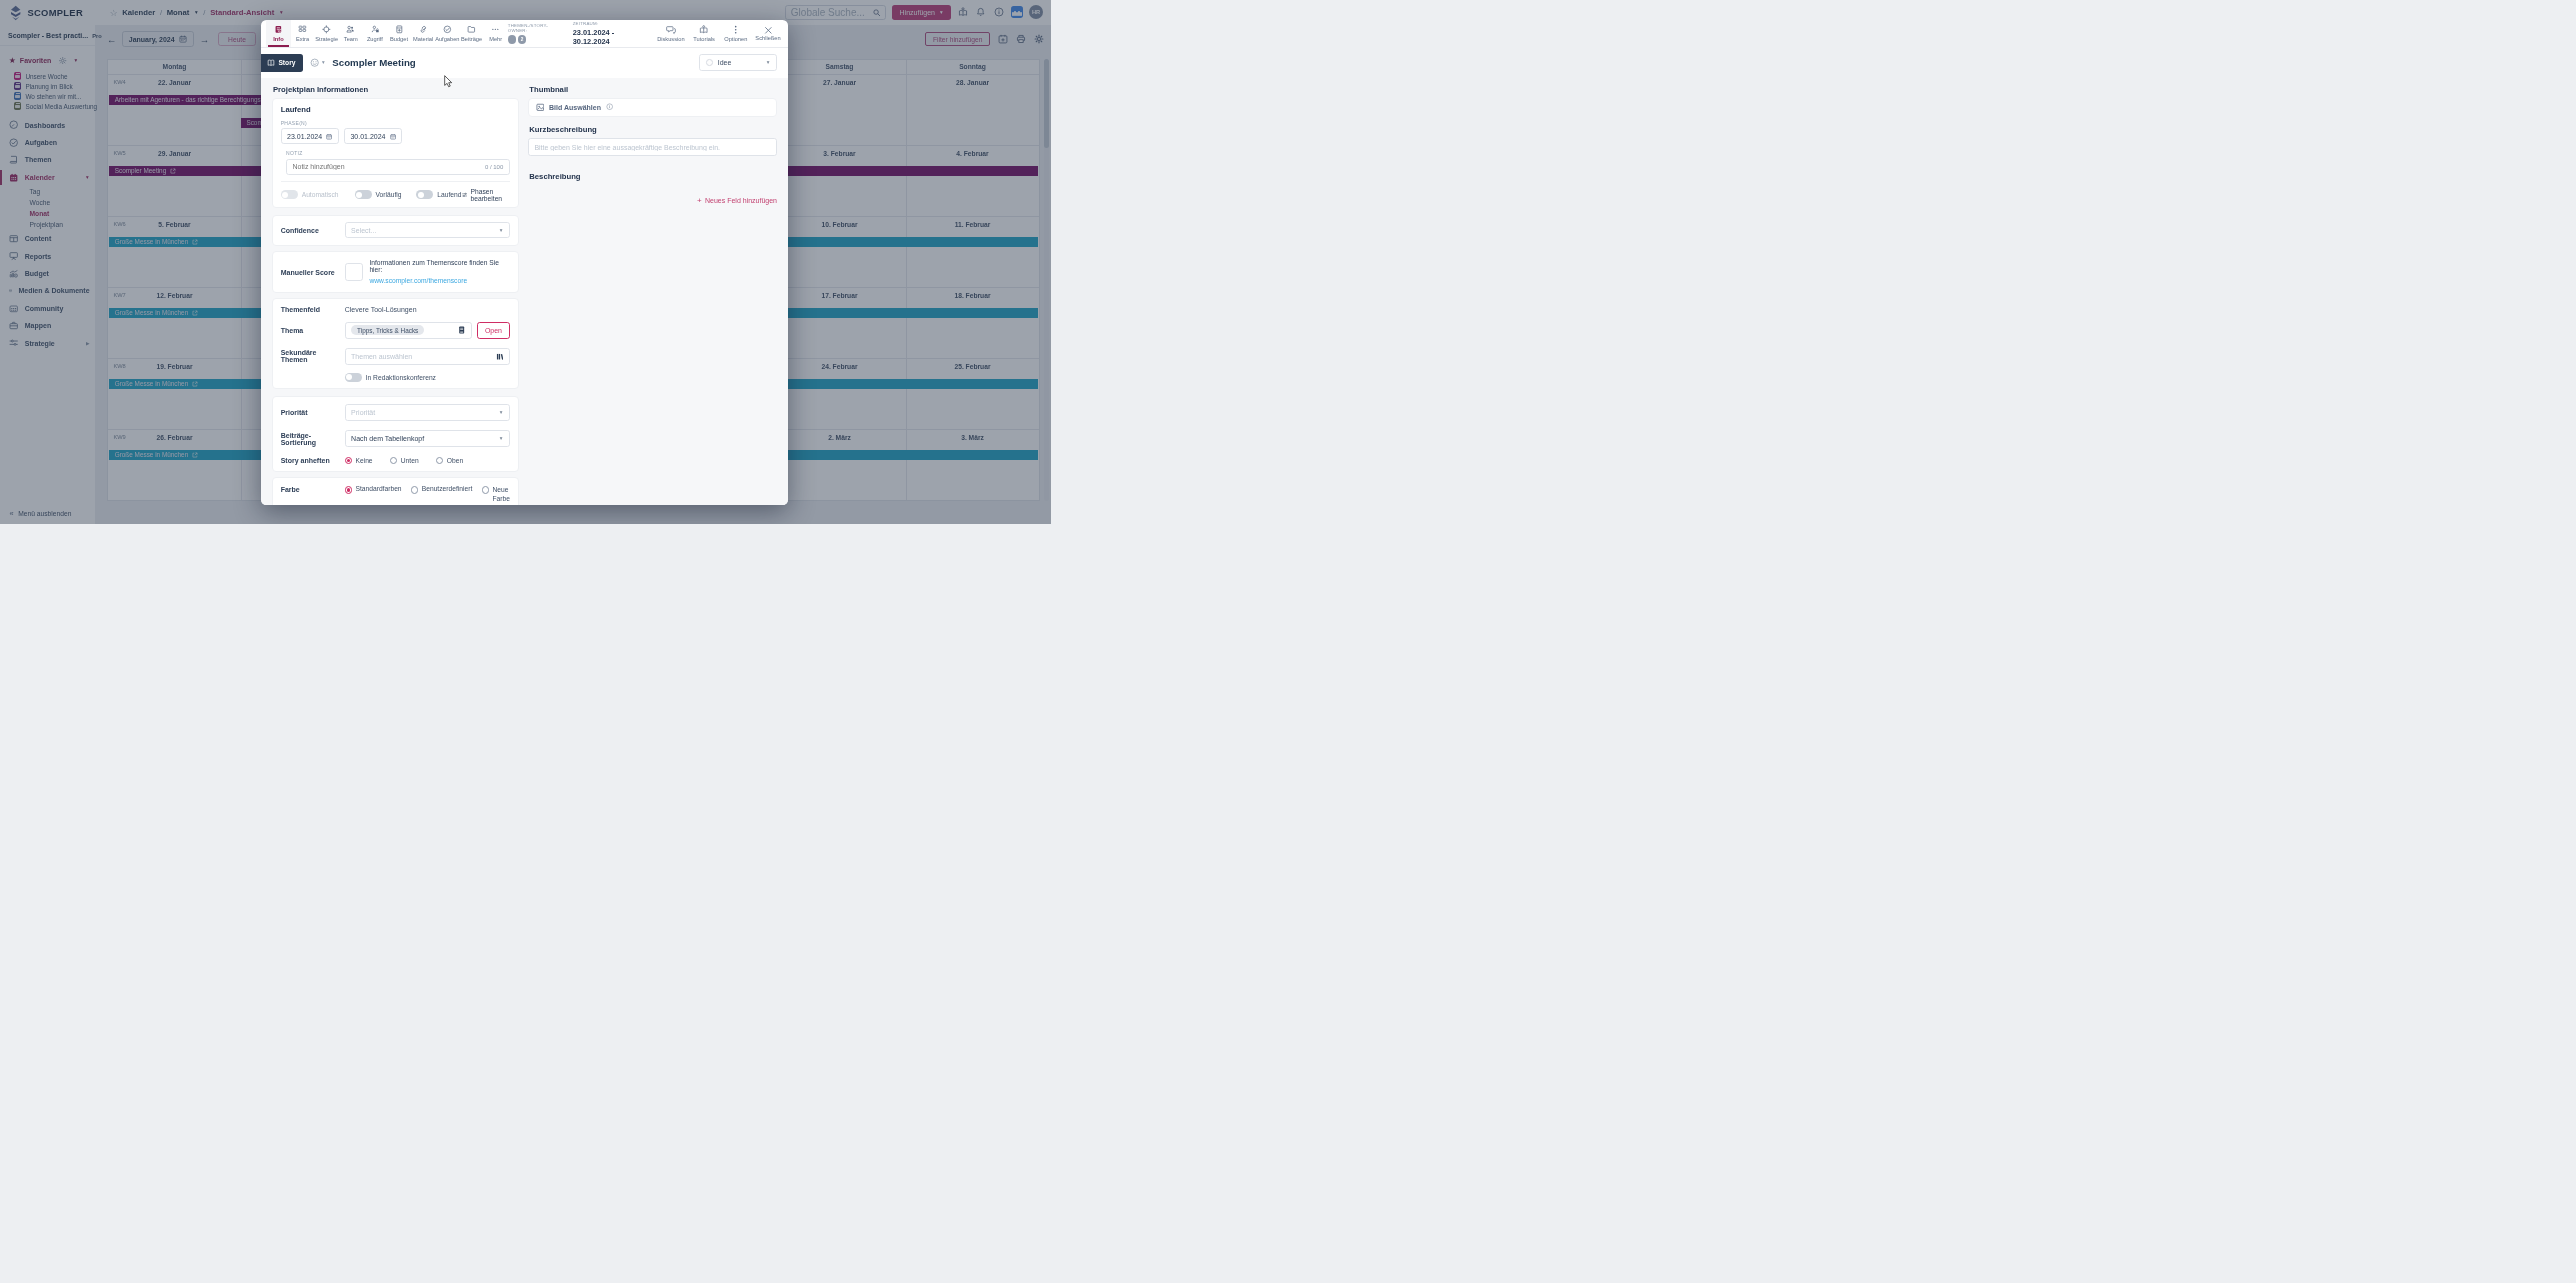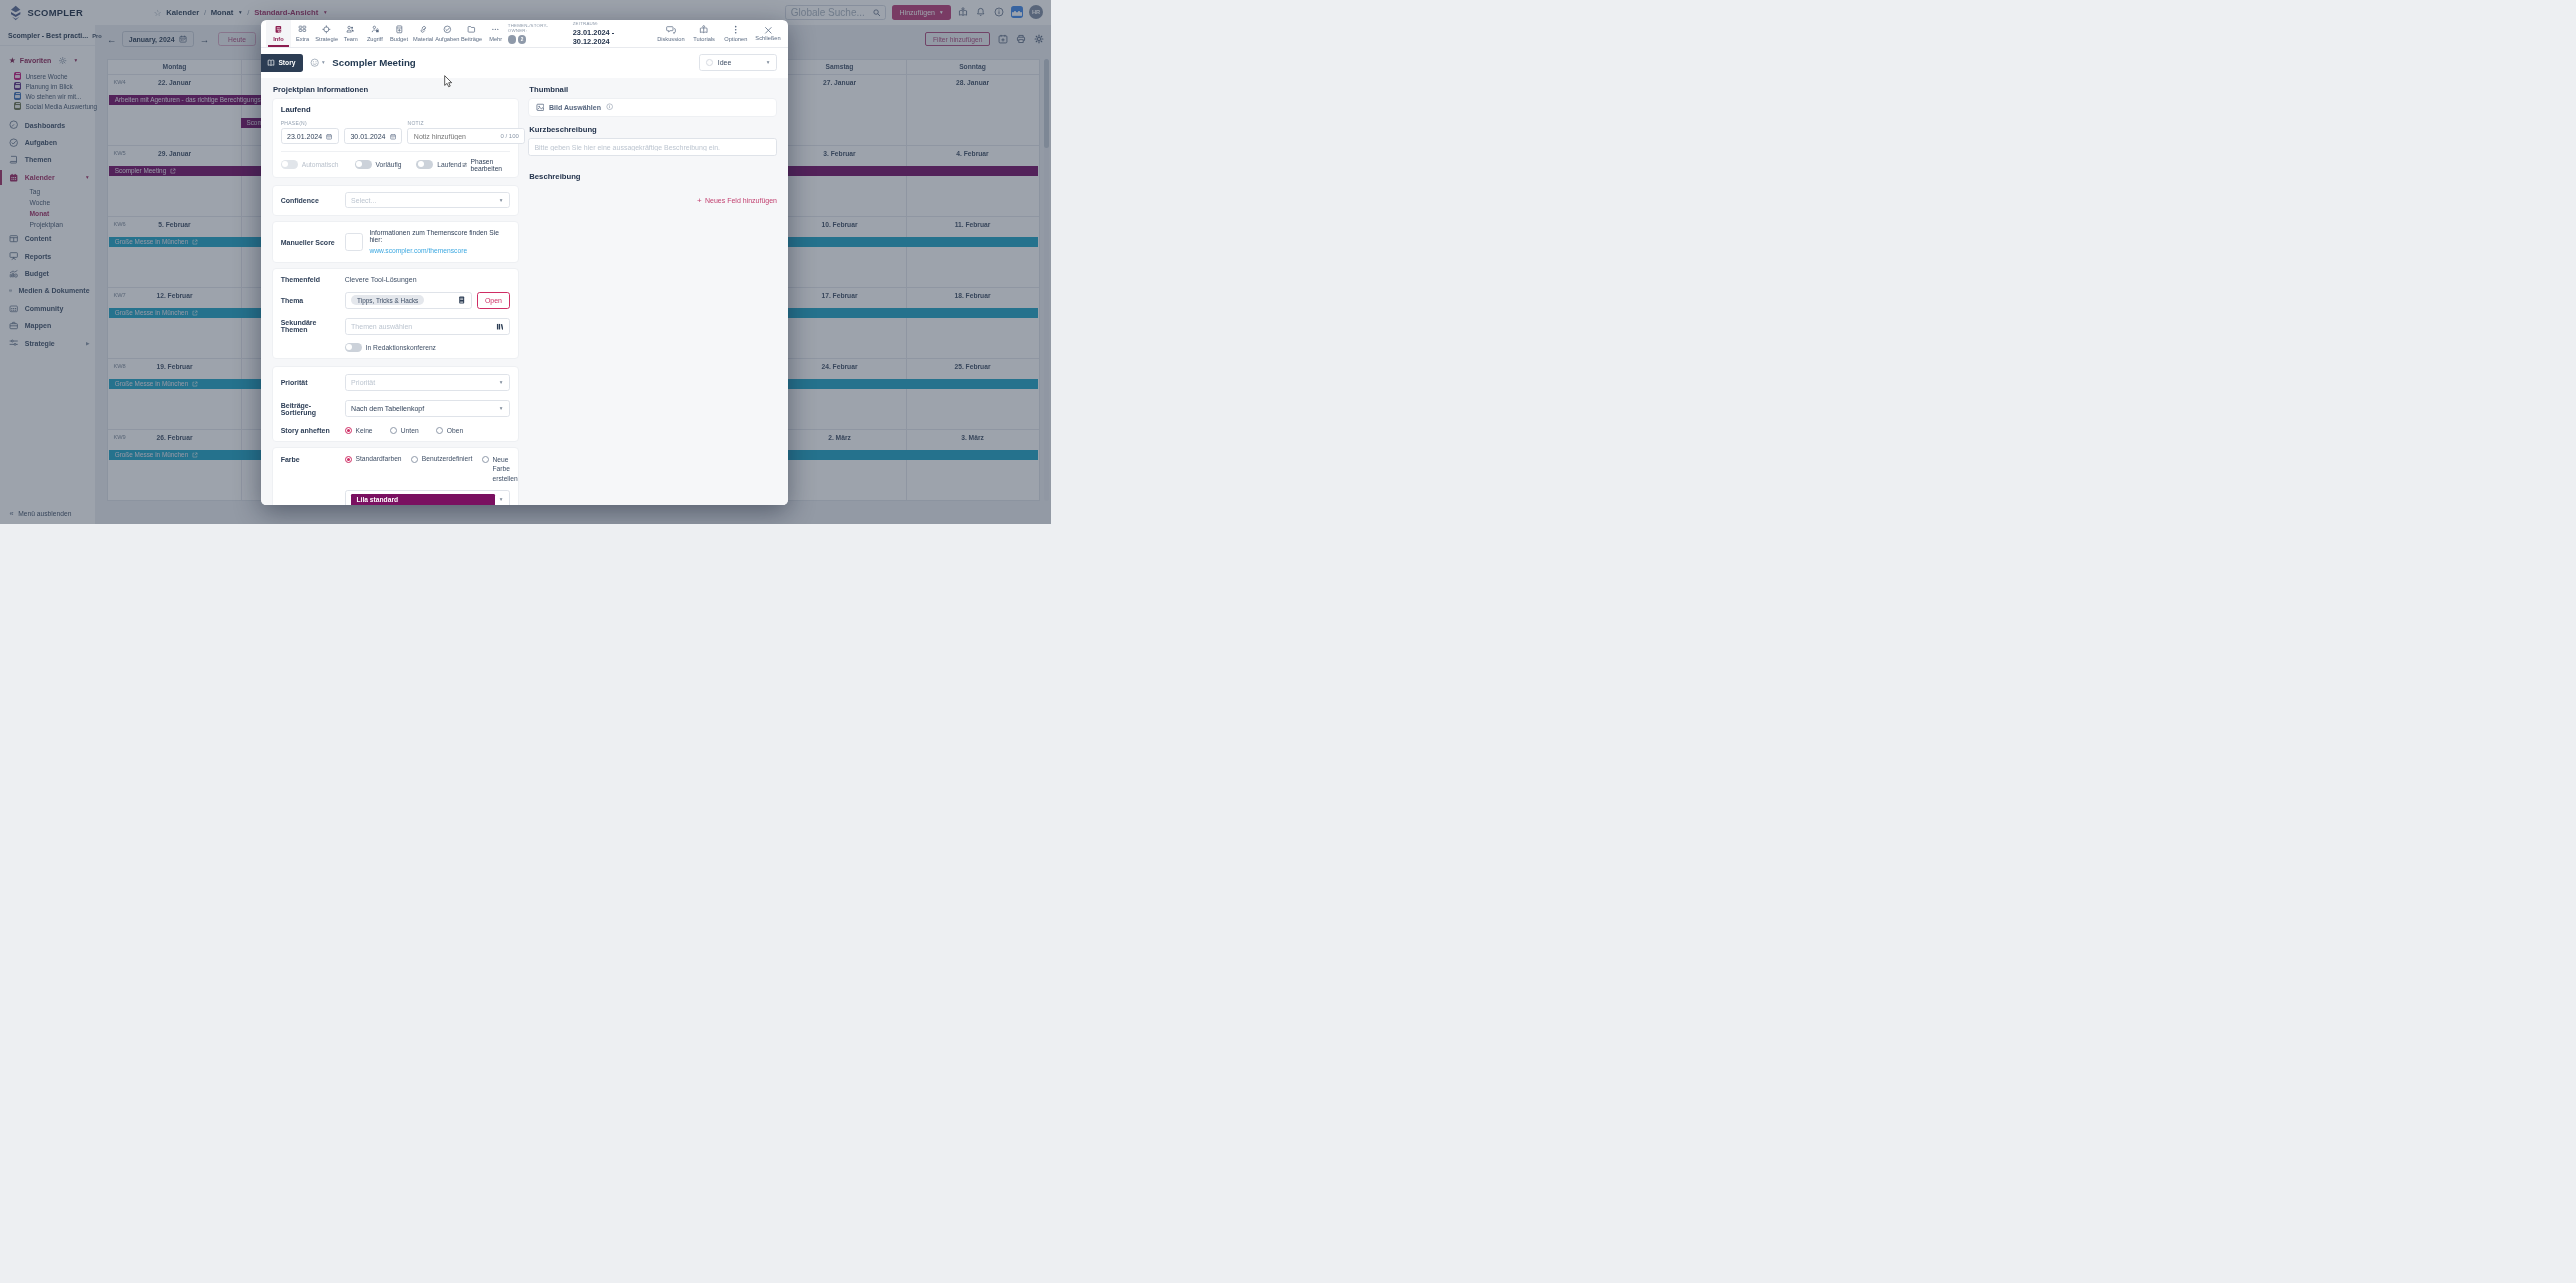--- a/index.html
+++ b/index.html
@@ -1,20 +1,20 @@
 <!DOCTYPE html>
 <html style="font-size:10.7px"><head>
 <meta charset="utf-8">
 <style>
   * { margin:0; padding:0; box-sizing:border-box; }
   html,body { width:1051px; height:524px; overflow:hidden; }
   body { font-family:"Liberation Sans", sans-serif; background:#edeff2; position:relative; color:#3f5068; }
 
   
-  .topbar { position:absolute; top:0; left:0; right:0; height:25px; background:#fff; display:flex; align-items:center; z-index:1;gap:44px; }
+  .topbar { position:absolute; top:0; left:0; right:0; height:25px; background:#fff; display:flex; align-items:center; z-index:1; }
   .logo-wrap { display:flex; align-items:center; gap:4.7px; padding:0 9.4px; width:95px; }
   .logo-text { font-size:9.4px; font-weight:bold; letter-spacing:0.3px; color:#1e2d45; }
   .crumb { display:flex; align-items:center; gap:4.7px; margin-left:14.8px; font-size:7.7px; }
   .crumb .star { color:#8a97a8; font-size:8.7px; }
   .crumb-item { color:#2c3e55; font-weight:bold; }
   .crumb-sep { color:#8a97a8; }
   .crumb-caret { font-size:4.7px; color:#2c3e55; }
   .crumb-item.accent, .crumb-caret.accent { color:#a13167; }
   .tb-right { margin-left:auto; display:flex; align-items:center; gap:6px; padding-right:8px; }
   .search-box { width:101px; height:14.8px; border:0.7px solid #d5dae2; border-radius:2.7px; display:flex; align-items:center; padding:0 4.7px; gap:3.4px; }
@@ -702,21 +702,21 @@
     </div>
   </div>
 
   <div class="m-body">
 
     <div class="col-l">
       <div class="sec-h">Projektplan Informationen</div>
 
       <div class="card" style="margin-bottom:6.7px; padding-bottom:5.4px;">
         <div style="font-size:7.7px;font-weight:bold;color:#24344d;">Laufend</div>
-        <div style="display:flex;">
+        <div style="display:flex;flex-direction:column;">
           <div style="width:125px;">
             <div class="microlbl">PHASE(N)</div>
             <div style="display:flex;gap:5.4px;">
               <div class="sel" style="width:58px;">
                 <span class="s-txt">23.01.2024</span>
                 <svg width="7.4" height="7.4" viewBox="0 0 14 14">
                     <rect x="1.5" y="2.5" width="11" height="10" rx="1.5" fill="none" stroke="#55657e" stroke-width="1.3"></rect>
                     <path d="M4.3 1.2v2.6M9.7 1.2v2.6M1.5 5.5h11" stroke="#55657e" stroke-width="1.3"></path>
                     <g fill="#55657e">
                       <rect x="4" y="7.2" width="1.3" height="1.1"></rect>

